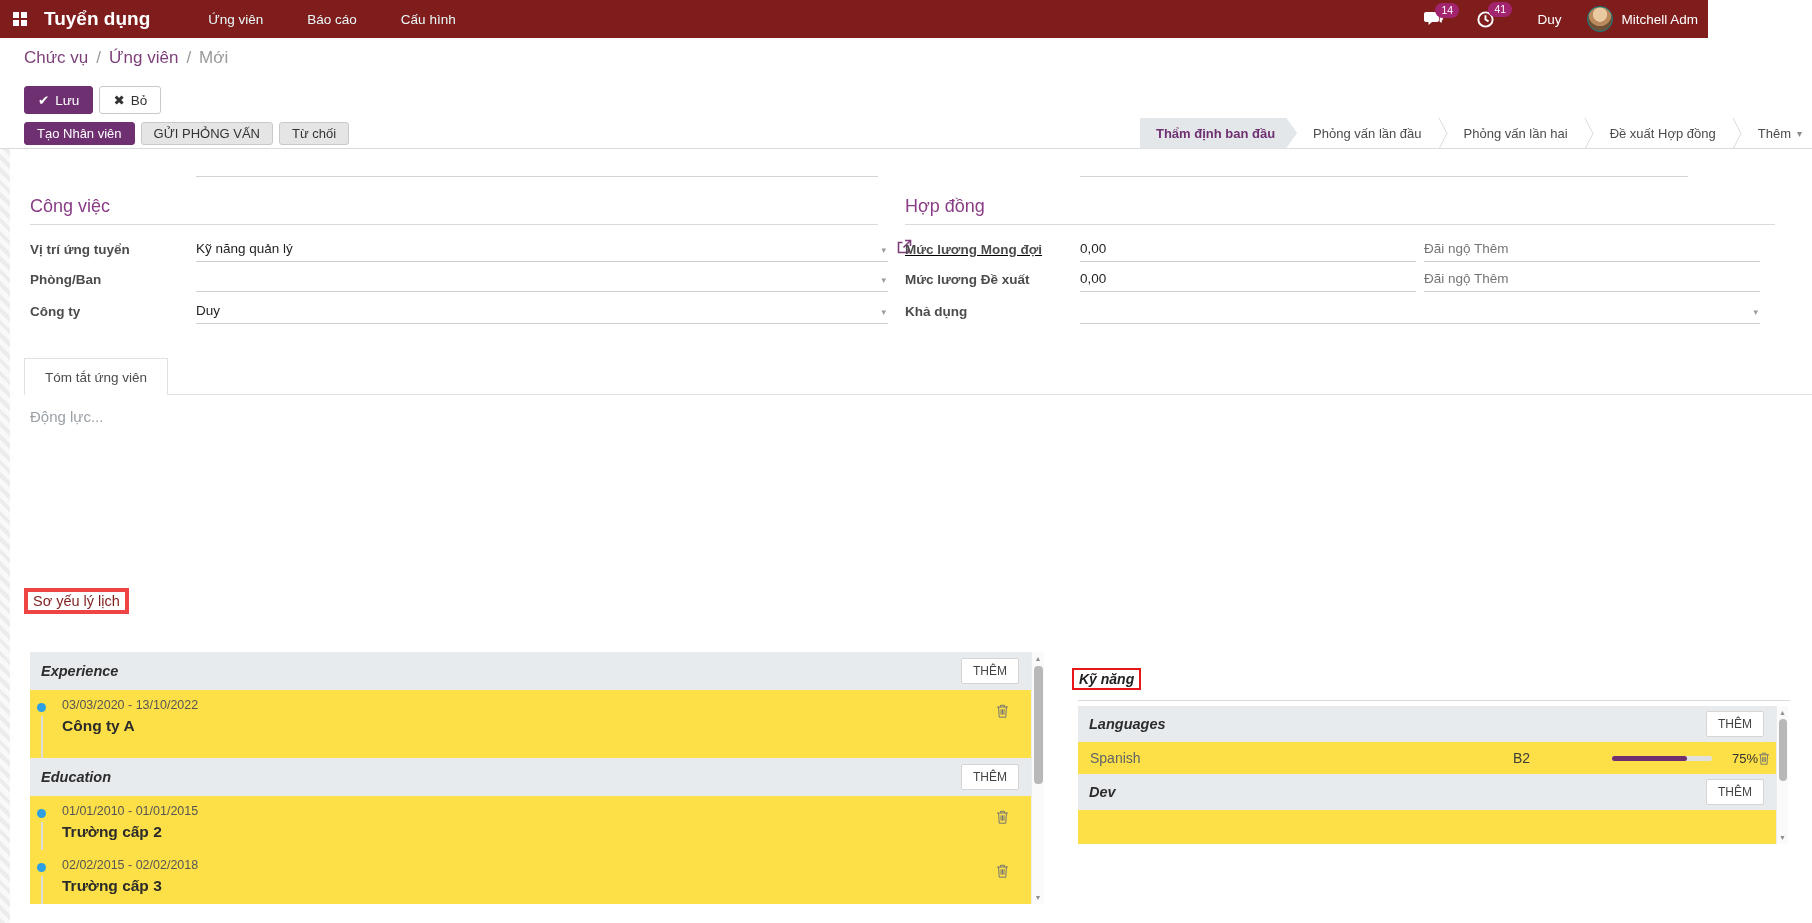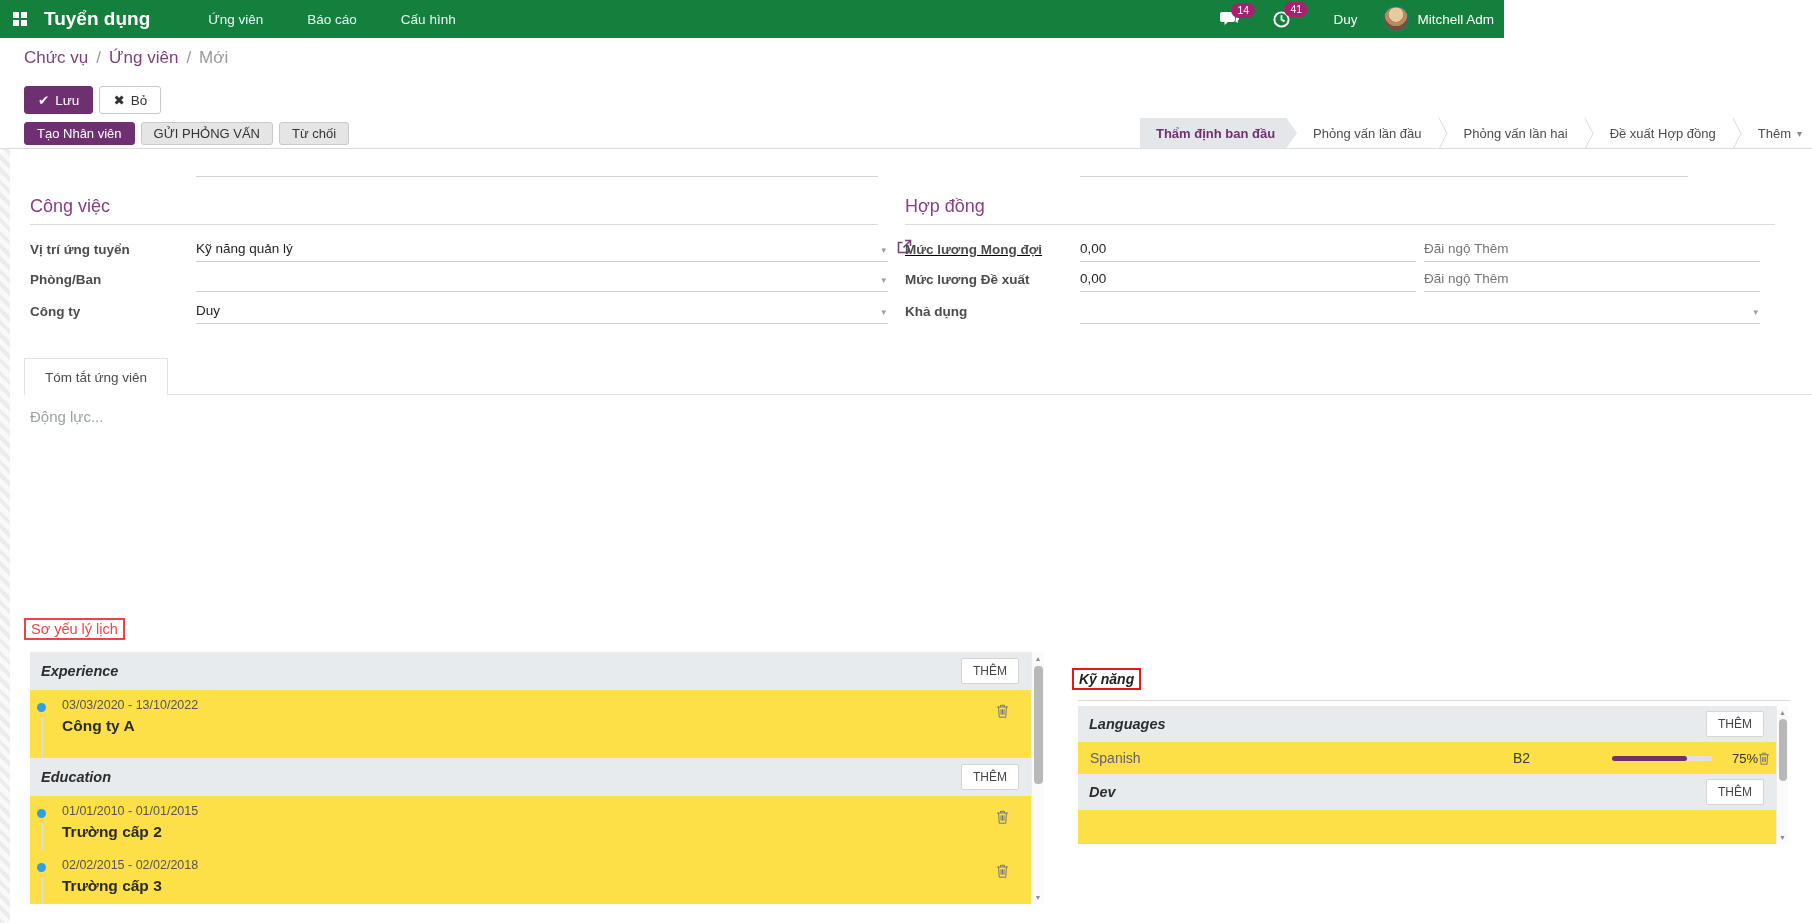--- a/index.html
+++ b/index.html
@@ -1,21 +1,21 @@
 <!DOCTYPE html>
 <html><head>
 <meta charset="utf-8">
 <style>
   * { margin:0; padding:0; box-sizing:border-box; }
   body { font-family:"Liberation Sans", sans-serif; background:#fff; }
   #frame { position:relative; width:1812px; height:923px; overflow:hidden; background:#fff; }
 
   
-  .navbar { position:absolute; left:0; top:0; width:1504px; height:38px;
-            background:#15803d; display:flex; align-items:center; color:#fff; padding:0 10px 0 12px; }
+  .navbar { position:absolute; left:0; top:0; width:1708px; height:38px;
+            background:#7f1d1d; display:flex; align-items:center; color:#fff; padding:0 10px 0 12px; }
   .apps-btn { display:flex; align-items:center; margin-right:16px; cursor:pointer; }
   .nav-title { font-size:19px; font-weight:bold; margin-right:36px; white-space:nowrap; }
   .nav-menu { display:flex; align-items:center; height:100%; }
   .nav-item { font-size:13.5px; padding:0 22px; height:100%; display:flex; align-items:center;
               color:#eafafa; cursor:pointer; white-space:nowrap; }
   .nav-right { margin-left:auto; display:flex; align-items:center; height:100%; }
   .icon-wrap { position:relative; margin:0 16px; cursor:pointer; display:flex; align-items:center; }
   .badge { position:absolute; top:-8px; left:12px; background:#a3246e; color:#fff; font-size:10.5px;
            border-radius:9px; padding:1px 6px; line-height:13px; }
   .nav-company { font-size:13.5px; padding:0 26px; white-space:nowrap; cursor:pointer; }
@@ -63,22 +63,22 @@
   .fvalue input { border:none; outline:none; font:inherit; color:inherit; width:100%; background:transparent; }
   .caret { position:absolute; right:2px; top:9px; color:#9a9a9a; font-size:9px; pointer-events:none; }
   .extlink { position:absolute; cursor:pointer; }
 
   .tab { position:absolute; left:24px; top:358px; height:37px; padding:0 20px; background:#fff; z-index:2;
          border:1px solid #dee2e6; border-bottom:none; display:flex; align-items:center;
          font-size:13.5px; color:#4c4c4c; cursor:pointer; }
   .notebook-line { position:absolute; left:24px; right:0; top:394px; border-top:1px solid #dee2e6; }
   .summary-ph { position:absolute; left:30px; top:408px; font-size:15px; color:#9aa0a6; cursor:text; }
 
-  .resume-title { position:absolute; left:24px; top:618px; border:2px solid #ef4444; padding:1px 5px;
-                  font-size:14.5px; color:#ef4444; }
+  .resume-title { position:absolute; left:24px; top:588px; border:4px solid #ef4444; padding:1px 5px;
+                  font-size:14.5px; color:#7f1d1d; }
   .skills-title { position:absolute; left:1072px; top:668px; border:2px solid #e81717; padding:1px 5px;
                   font-size:14px; color:#222; font-style:italic; font-weight:bold; }
   .skills-hr { position:absolute; left:1078px; top:700px; width:712px; border-top:1px solid #dadada; }
 
   .panel { position:absolute; background:#fde047; }
   .grp-head { position:relative; height:38px; background:#e8ebee; display:flex; align-items:center;
               padding-left:11px; margin-right:13px; }
   .grp-head .grp-name { font-size:14.5px; font-style:italic; font-weight:bold; color:#2d2d2d; }
   .add-btn { position:absolute; right:12px; top:6px; height:26px; padding:0 11px; background:#fff;
              border:1px solid #d5d5d5; font-size:12px; color:#444; display:flex; align-items:center;

